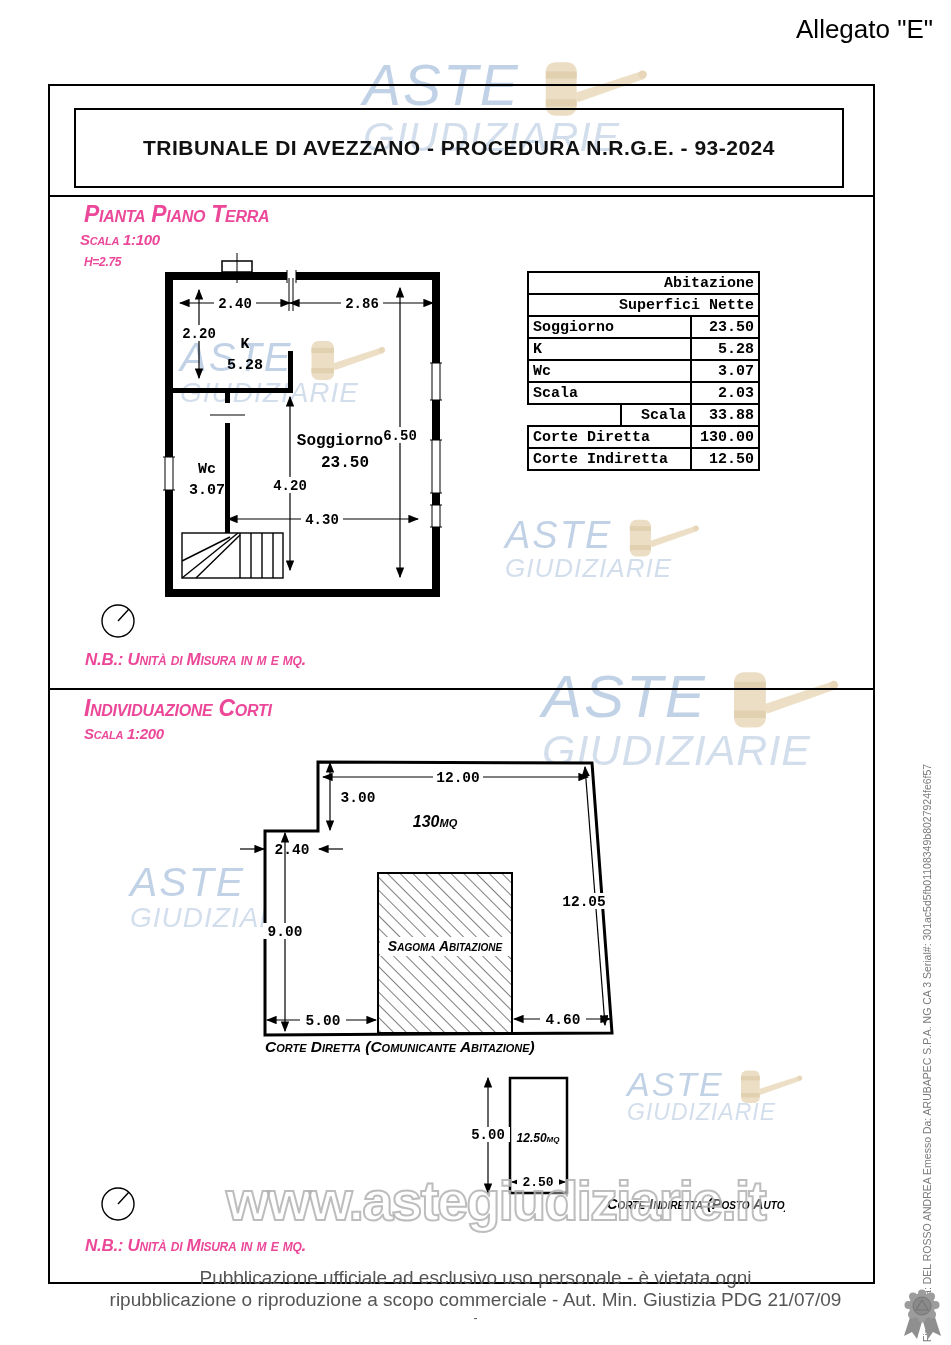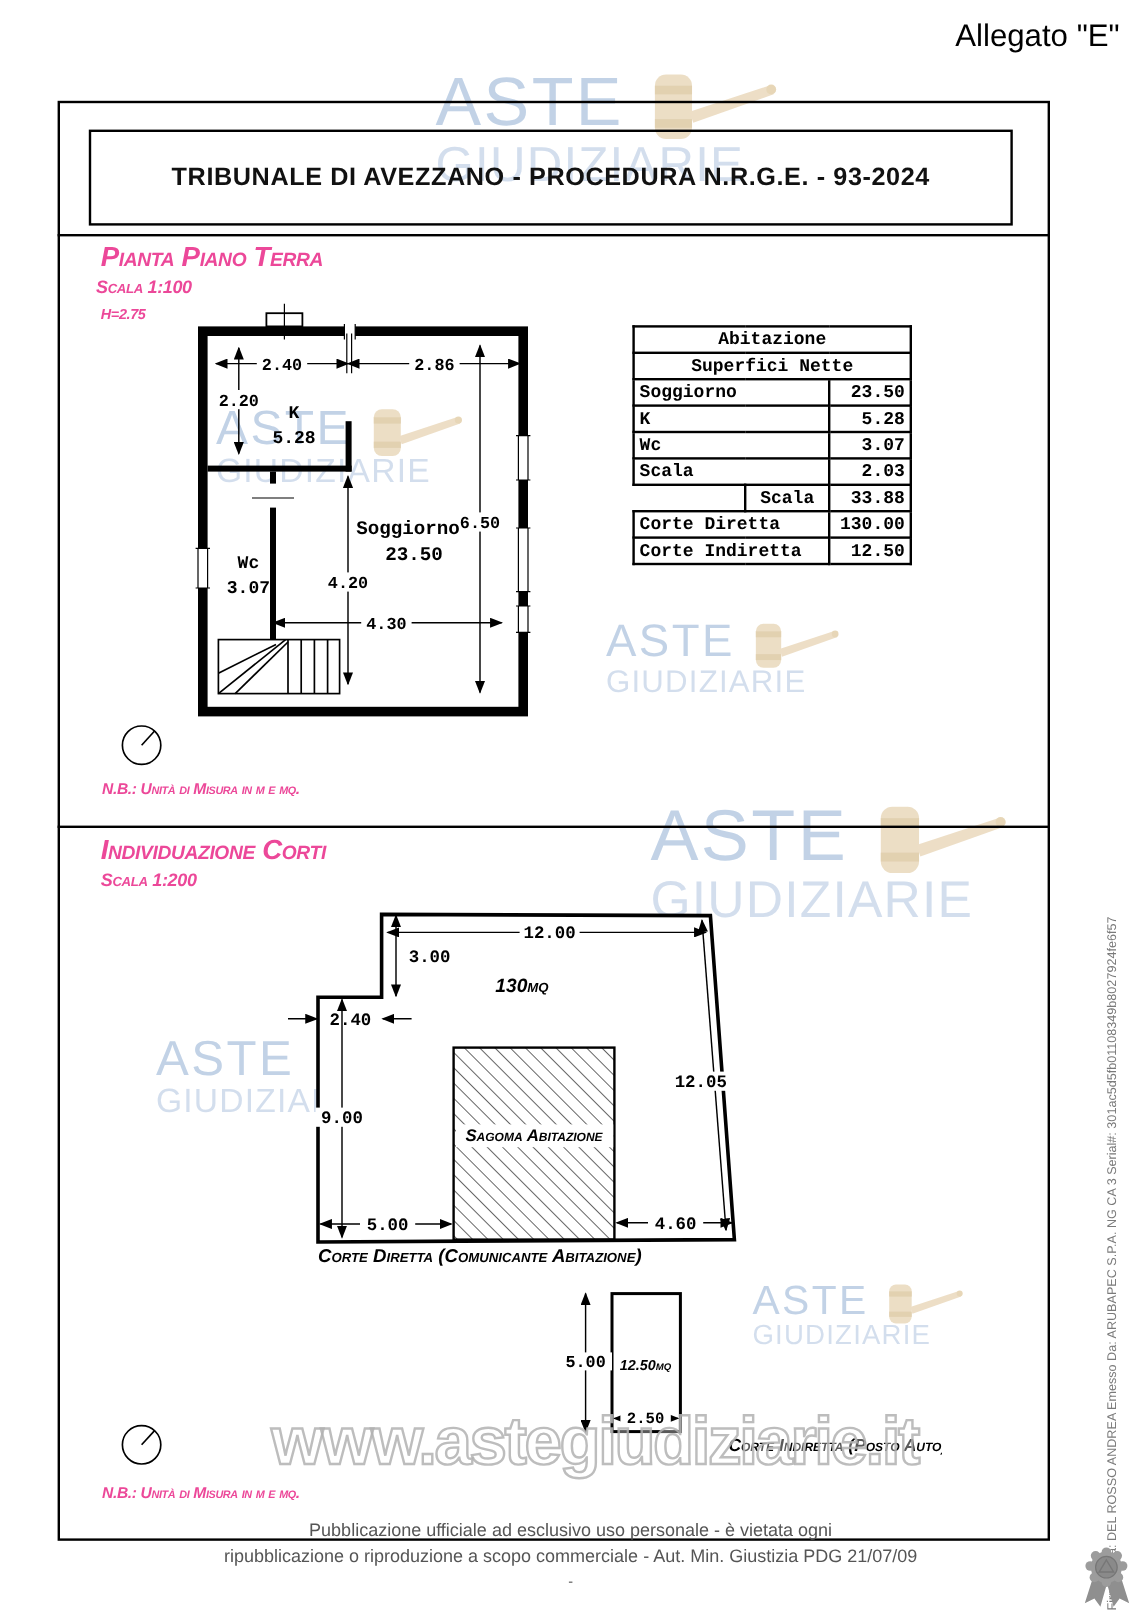--- a/index.html
+++ b/index.html
@@ -1,19 +1,19 @@
 <!DOCTYPE html>
 <html><head>
 <meta charset="utf-8">
 <style>
   html,body{margin:0;padding:0;background:#fff;}
   #page{position:relative;width:951px;height:1345px;background:#fff;overflow:hidden;
         font-family:"Liberation Sans",sans-serif;}
   
-  .wm{position:absolute;z-index:0;line-height:.95;}
+  .wm{position:absolute;z-index:0;line-height:.95;font-style:italic;}
   .layer{position:absolute;z-index:1;}
   .wm-url{position:absolute;z-index:2;pointer-events:none;margin-left:40px;}
   
   .wm-row{display:flex;align-items:flex-start;}
   .wm-aste{color:#9db8d8;opacity:.62;font-weight:normal;letter-spacing:2px;}
   .wm-giud{color:#b7c9e2;opacity:.60;letter-spacing:1px;margin-top:-6px;}
   .wm-gavel{opacity:.85;margin-left:2px;}
   .wm-url{left:186px;top:1168px;font-size:56px;font-weight:bold;letter-spacing:-2px;
           color:rgba(255,255,255,.35);-webkit-text-stroke:2px rgba(178,178,178,.85);}
   
@@ -23,39 +23,39 @@
             border:2px solid #000;box-sizing:border-box;display:flex;
             align-items:center;justify-content:center;z-index:1;}
   .titlebox span{font-size:21px;font-weight:bold;letter-spacing:.5px;color:#111;}
   .rule{position:absolute;left:48px;width:827px;height:0;border-top:2px solid #000;z-index:1;}
   
   .cad{font-family:"Liberation Sans",sans-serif;font-style:italic;
        font-variant:small-caps;font-weight:bold;color:#ec4899;letter-spacing:-.3px;}
   .h1{font-size:23px;}
   .h2{font-size:15px;}
   .h3{font-size:12px;}
-  .nb{font-size:13px;}
+  .nb{font-size:17px;}
   .allegato{position:absolute;right:18px;top:14px;font-size:26px;color:#000;z-index:1;}
   
   .surtable{position:absolute;left:527px;top:271px;z-index:1;}
   .surtable table{border-collapse:collapse;font-family:"Liberation Mono",monospace;
                   font-weight:bold;font-size:15px;color:#000;}
   .surtable td{border:2px solid #000;padding:0 4px;height:20px;white-space:nowrap;}
-  .surtable td.c{text-align:center;}
+  .surtable td.c{text-align:right;}
   .surtable td.v{text-align:right;width:58px;}
   .surtable td.lbl{width:148px;}
   .surtable td.gap{border:none;width:84px;}
   .surtable td.tot{width:60px;}
   
   text.mono{font-family:"Liberation Mono",monospace;font-weight:bold;fill:#000;}
   text.cadt{font-family:"Liberation Sans",sans-serif;font-style:italic;
             font-variant:small-caps;font-weight:bold;fill:#000;}
   
   .foot{position:absolute;left:0;width:951px;text-align:center;color:#555;
-        font-size:15px;z-index:1;}
+        font-size:19px;z-index:1;}
   .sig{position:absolute;left:921px;top:636px;height:706px;width:18px;
        writing-mode:vertical-rl;transform:rotate(180deg);white-space:nowrap;
        font-size:10.5px;color:#7a7a7a;z-index:1;}
   .hiddefs{position:absolute;width:0;height:0;overflow:hidden;}
 </style>
 </head>
 <body>
 
 <div id="page">
 

